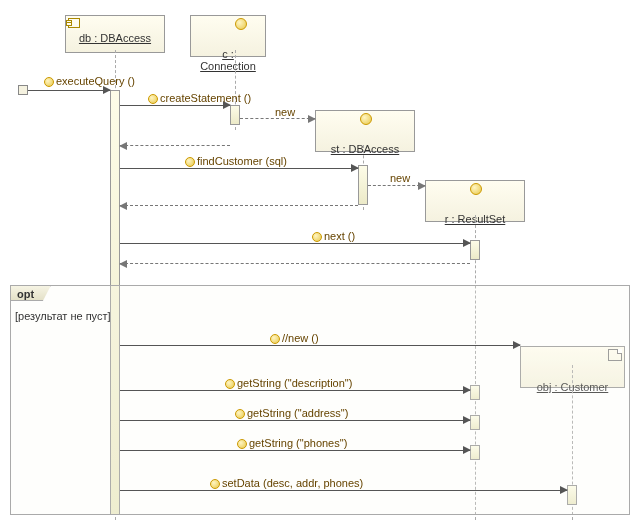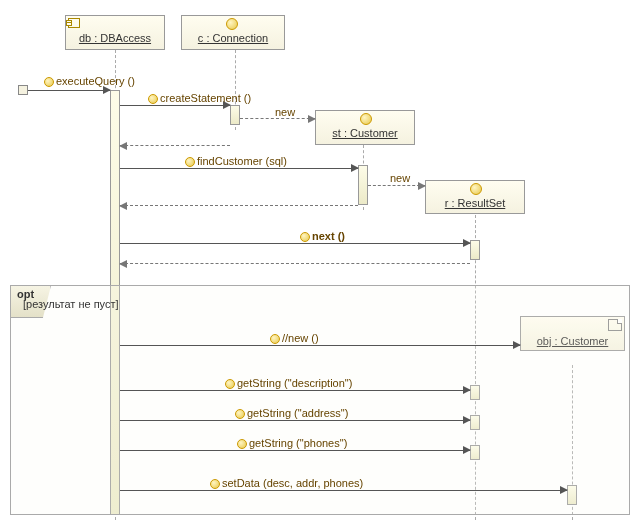--- a/index.html
+++ b/index.html
@@ -1,58 +1,58 @@
 <!DOCTYPE html>
 <html><head>
 <meta charset="utf-8">
 <style>
   * { margin:0; padding:0; box-sizing:border-box; }
   body { font-family: Arial, sans-serif; font-size:11px; background:#fff; width:640px; height:520px; position:relative; color:#333; }
-  .lifeline-head { position:absolute; border:1px solid #999; background:linear-gradient(to bottom,#fffdf0,#f5f2e0); padding:4px 8px; text-align:center; }
+  .lifeline-head { position:absolute; border:1px solid #999; background:linear-gradient(to bottom,#fffdf0,#f5f2e0); padding:20px 8px; text-align:center; }
   .lifeline-head .component-icon { width:12px; height:10px; border:1px solid #aa8800; position:absolute; top:2px; left:2px; }
   .lifeline-head .component-icon::before { content:""; position:absolute; left:-3px; top:1px; width:4px; height:2px; background:#fffdf0; border:1px solid #aa8800; }
   .lifeline-head .component-icon::after { content:""; position:absolute; left:-3px; bottom:1px; width:4px; height:2px; background:#fffdf0; border:1px solid #aa8800; }
   .circle-icon { width:12px; height:12px; border:1px solid #cc9900; border-radius:50%; background:radial-gradient(circle at 35% 35%, #fff5c2, #e8c84a); display:inline-block; vertical-align:middle; }
   .object-icon { width:14px; height:12px; border:1px solid #888; position:absolute; top:2px; right:2px; }
   .object-icon::after { content:""; position:absolute; right:-1px; top:-1px; width:4px; height:4px; border-left:1px solid #888; border-bottom:1px solid #888; background:#fff; }
   .lifeline { position:absolute; width:0; border-left:1px dashed #aaa; }
   .activation { position:absolute; width:10px; background:linear-gradient(to bottom,#fdfce8,#eceac8); border:1px solid #999; }
   .msg { position:absolute; height:1px; background:#555; }
   .msg .arrow { position:absolute; right:-1px; top:-4px; width:0; height:0; border-left:8px solid #555; border-top:4px solid transparent; border-bottom:4px solid transparent; }
   .msg.dashed { background:transparent; border-top:1px dashed #777; height:0; }
   .msg.dashed .arrow-l { position:absolute; left:-1px; top:-4px; width:0; height:0; border-right:8px solid #777; border-top:4px solid transparent; border-bottom:4px solid transparent; }
   .msg.dashed .arrow-r { position:absolute; right:-1px; top:-4px; width:0; height:0; border-left:8px solid #777; border-top:4px solid transparent; border-bottom:4px solid transparent; }
   .msg-label { position:absolute; white-space:nowrap; color:#664400; background:transparent; }
   .ring { width:10px; height:10px; border:1px solid #cc9900; border-radius:50%; background:radial-gradient(circle at 35% 35%, #fff5c2, #e8c84a); display:inline-block; vertical-align:middle; margin-right:2px; }
   .gate { position:absolute; width:10px; height:10px; border:1px solid #888; background:#f5f2e0; }
   .opt-frame { position:absolute; border:1px solid #aaa; background:rgba(250,250,240,0.2); }
-  .opt-tab { position:absolute; top:-1px; left:-1px; height:33px; border:1px solid #aaa; background:linear-gradient(to bottom,#f6f4e4,#e4e1c8); font-weight:bold; padding:2px 16px 2px 6px; clip-path: polygon(0 0, 100% 0, 80% 100%, 0 100%); }
-  .guard { position:absolute; top:12px; left:4px;margin-left:8px; }
+  .opt-tab { position:absolute; top:-1px; left:-1px; height:16px; border:1px solid #aaa; background:linear-gradient(to bottom,#f6f4e4,#e4e1c8); font-weight:bold; padding:2px 16px 2px 6px; clip-path: polygon(0 0, 100% 0, 80% 100%, 0 100%); }
+  .guard { position:absolute; top:24px; left:4px; }
   .label-underline { text-decoration: underline; }
 </style>
 </head>
 <body>
 
 <div class="lifeline-head" style="left:65px; top:15px; width:100px; height:35px; padding-top:16px;">
   <span class="component-icon"></span>
   <span class="label-underline">db : DBAccess</span>
 </div>
-<div class="lifeline-head" style="left:181px; top:15px; width:104px; height:35px;">
+<div class="lifeline-head" style="left:190px; top:15px; width:76px; height:35px;">
   <span class="circle-icon" style="position:absolute; top:2px; left:44px;"></span><br>
   <span class="label-underline">c : Connection</span>
 </div>
 <div class="lifeline-head" style="left:315px; top:110px; width:100px; height:35px;">
   <span class="circle-icon" style="position:absolute; top:2px; left:44px;"></span><br>
-  <span class="label-underline">st : Customer</span>
+  <span class="label-underline">st : DBAccess</span>
 </div>
 <div class="lifeline-head" style="left:425px; top:180px; width:100px; height:34px;">
   <span class="circle-icon" style="position:absolute; top:2px; left:44px;"></span><br>
   <span class="label-underline">r : ResultSet</span>
 </div>
-<div class="lifeline-head" style="left:520px; top:316px; width:105px; height:35px;">
+<div class="lifeline-head" style="left:520px; top:346px; width:105px; height:35px;">
   <span class="object-icon"></span>
   <span class="label-underline" style="display:inline-block; margin-top:14px;">obj : Customer</span>
 </div>
 
 <div class="lifeline" style="left:115px; top:50px; height:470px;"></div>
 <div class="lifeline" style="left:235px; top:50px; height:80px;"></div>
 <div class="lifeline" style="left:363px; top:145px; height:65px;"></div>
 <div class="lifeline" style="left:475px; top:215px; height:305px;"></div>
 <div class="lifeline" style="left:572px; top:365px; height:155px;"></div>
 
@@ -96,21 +96,21 @@
   </div>
 <div class="msg-label" style="left:390px; top:172px;"><span>new</span></div>
 
 <div class="msg dashed" style="left:120px; top:205px; width:238px;">
     <span class="arrow-l"></span>
   </div>
 
 <div class="msg" style="left:120px; top:243px; width:350px;">
     <span class="arrow"></span>
   </div>
-<div class="msg-label" style="left:300px; top:230px;font-weight:bold;"><span class="ring"></span><span>next ()</span></div>
+<div class="msg-label" style="left:312px; top:230px;"><span class="ring"></span><span>next ()</span></div>
 
 <div class="msg dashed" style="left:120px; top:263px; width:350px;">
     <span class="arrow-l"></span>
   </div>
 
 <div class="opt-frame" style="left:10px; top:285px; width:620px; height:230px;">
   <div class="opt-tab"><span>opt</span></div>
   <div class="guard"><span>[результат не пуст]</span></div>
 </div>
 

